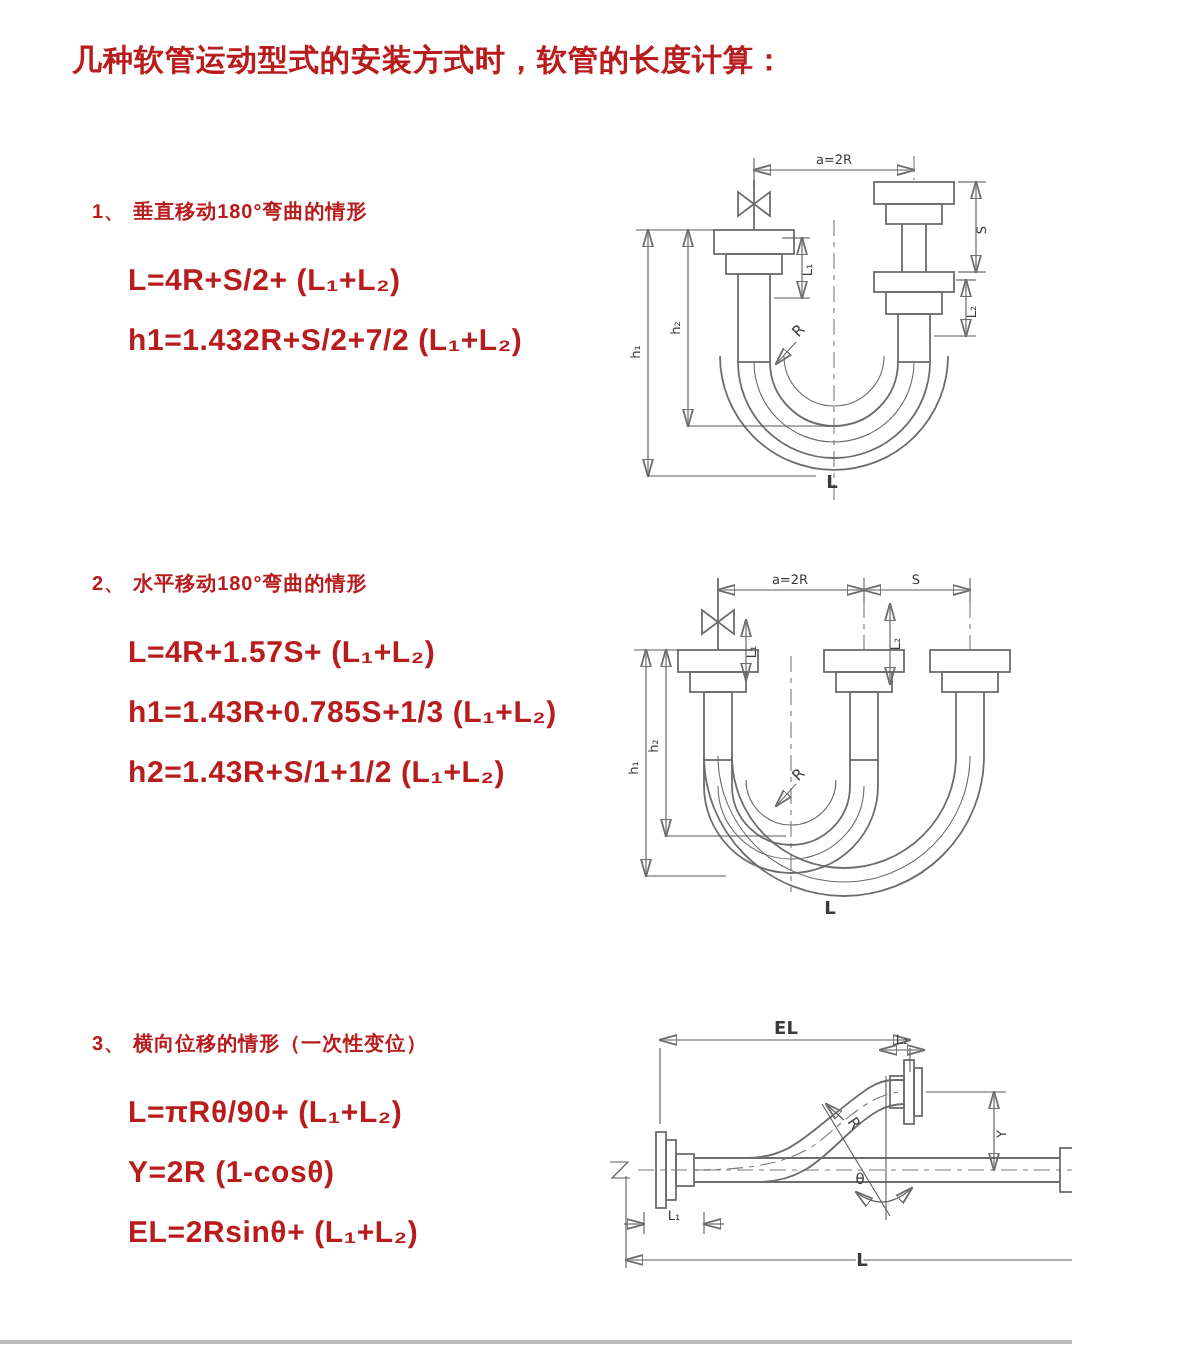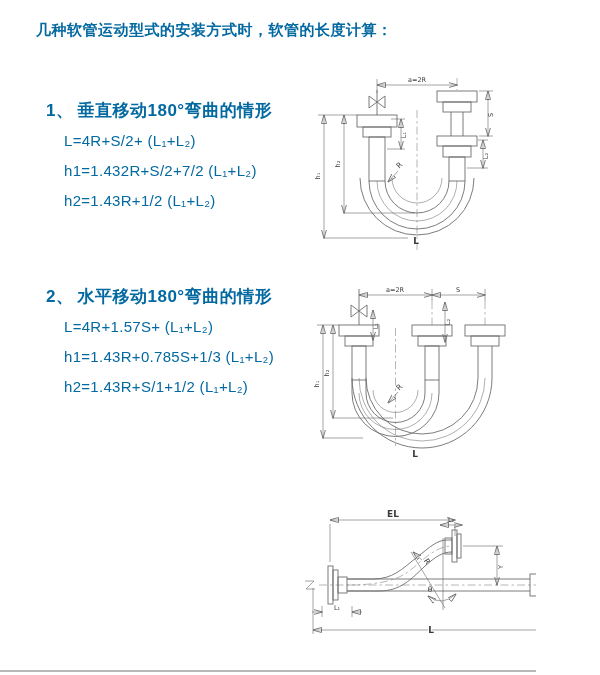--- a/index.html
+++ b/index.html
@@ -1,23 +1,23 @@
 <!DOCTYPE html>
 <html><head>
 <meta charset="utf-8">
 <style>
   html,body{margin:0;padding:0;background:#fff;}
   .page{position:relative;width:536px;height:675px;background:#fff;overflow:hidden;
-        font-family:"Liberation Sans","DejaVu Sans",sans-serif;color:#0369a1;}
+        font-family:"Liberation Sans","DejaVu Sans",sans-serif;color:#b91c1c;}
   .title{position:absolute;left:36px;top:21px;font-size:15px;font-weight:700;letter-spacing:.5px;}
   .section{position:absolute;left:46px;}
   #sec1{top:99px;} #sec2{top:285px;} #sec3{top:515px;}
-  .heading{font-size:17px;font-weight:700;letter-spacing:.5px;height:21px;}
+  .heading{font-size:10px;font-weight:700;letter-spacing:.5px;height:21px;}
   .heading .num{margin-right:4px;}
-  .formula{font-size:15px;font-weight:400;letter-spacing:.3px;margin-left:18px;height:21px;margin-top:9px;}
+  .formula{font-size:15px;font-weight:700;letter-spacing:.3px;margin-left:18px;height:21px;margin-top:9px;}
   .formula.first{margin-top:12px;}
   svg.dg{position:absolute;}
   #dg1{left:302px;top:66px;width:292px;height:192px;}
   #dg2{left:305px;top:278px;width:292px;height:185px;}
   #dg3{left:295px;top:500px;width:308px;height:148px;}
   .dg line,.dg path,.dg rect,.dg polygon{fill:none;stroke:#6d6d6d;stroke-width:.9;}
   .dg .dim{stroke:#5a5a5a;stroke-width:.55;}
   .dg .thin{stroke-width:.55;}
   .dg .cl{stroke:#7a7a7a;stroke-width:.55;stroke-dasharray:8 3 2.5 3;}
   .dg text{fill:#3a3a3a;stroke:none;font-size:6.5px;font-family:"DejaVu Sans",sans-serif;}
@@ -32,32 +32,39 @@
 <div class="page">
 
   <div class="title">几种软管运动型式的安装方式时，软管的长度计算：</div>
 
   <div class="section" id="sec1">
     <div class="heading">
       <span class="num">1、</span><span>垂直移动180°弯曲的情形</span>
     </div>
     <div class="formula first">L=4R+S/2+ (L₁+L₂)</div>
     <div class="formula">h1=1.432R+S/2+7/2 (L₁+L₂)</div>
-    <div class="formula">h2=1.43R+1/2 (L₁+L₂)</div>
   </div>
 
   <div class="section" id="sec2">
     <div class="heading">
       <span class="num">2、</span><span>水平移动180°弯曲的情形</span>
     </div>
     <div class="formula first">L=4R+1.57S+ (L₁+L₂)</div>
     <div class="formula">h1=1.43R+0.785S+1/3 (L₁+L₂)</div>
     <div class="formula">h2=1.43R+S/1+1/2 (L₁+L₂)</div>
   </div>
 
+  <div class="section" id="sec3">
+    <div class="heading">
+      <span class="num">3、</span><span>横向位移的情形（一次性变位）</span>
+    </div>
+    <div class="formula first">L=πRθ/90+ (L₁+L₂)</div>
+    <div class="formula">Y=2R (1-cosθ)</div>
+    <div class="formula">EL=2Rsinθ+ (L₁+L₂)</div>
+  </div>
 
   <svg id="dg1" class="dg" viewBox="0 0 292 192">
     <defs>
       <marker id="ar1" viewBox="0 0 9 9" markerWidth="9" markerHeight="9" refX="8.5" refY="4.5" orient="auto-start-reverse" markerUnits="userSpaceOnUse">
         <path d="M0,2 L9,4.5 L0,7 z" fill="#555" stroke="none"></path>
       </marker>
       <pattern id="ht1" width="3.5" height="3.5" patternUnits="userSpaceOnUse">
         <path d="M0,3.5 L3.5,0 M0,0 L3.5,3.5" stroke="#8a8a8a" stroke-width="0.5"></path>
       </pattern>
     </defs>

